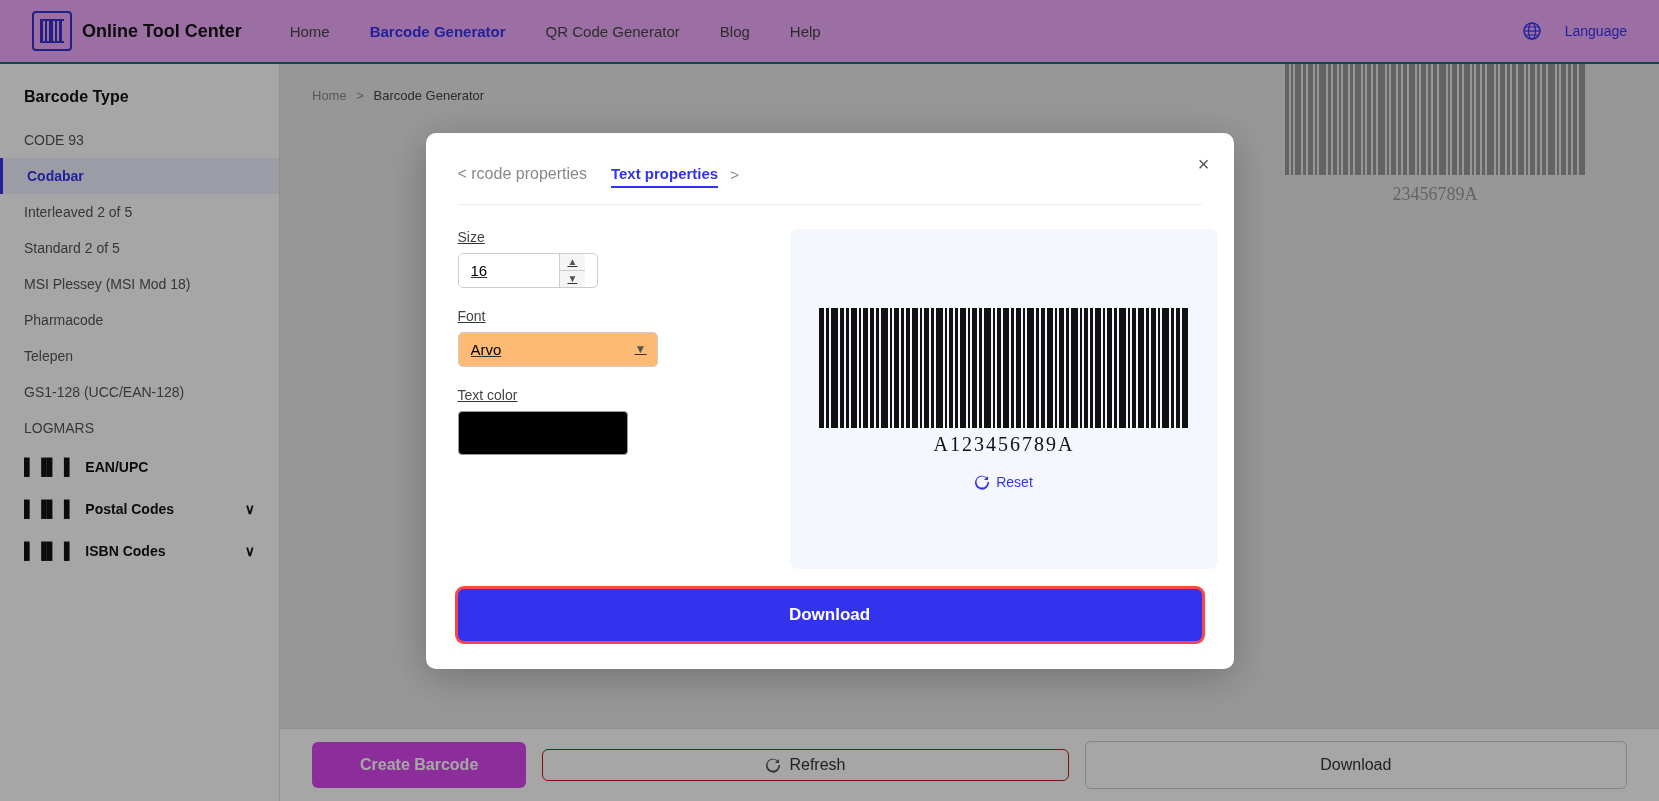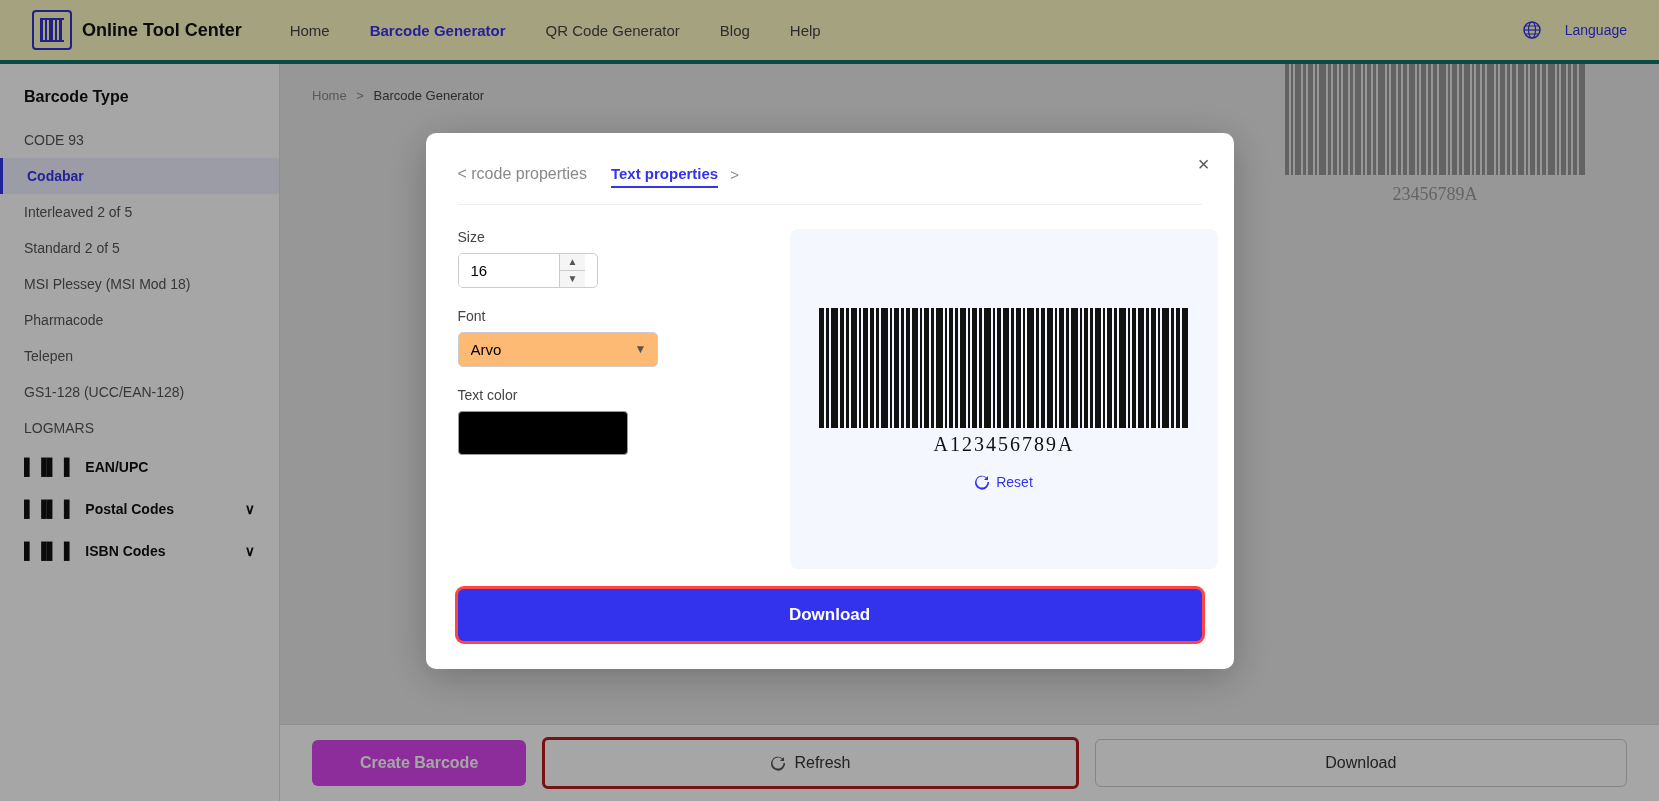--- a/index.html
+++ b/index.html
@@ -1,25 +1,25 @@
 <!DOCTYPE html>
 <html><head>
   <meta charset="utf-8">
   <style>
     * { box-sizing: border-box; margin: 0; padding: 0; }
     body { font-family: -apple-system, BlinkMacSystemFont, 'Segoe UI', sans-serif; background: #e8e8e8; color: #333; }
 
     
     .header {
-      background: #fef9c3;
+      background: #f0abfc;
       display: flex;
       align-items: center;
       padding: 0 32px;
       height: 64px;
-      border-bottom: 4px solid #0f766e;
+      border-bottom: 2px solid #0f766e;
       position: relative;
       z-index: 10;
     }
     .logo-area {
       display: flex;
       align-items: center;
       gap: 10px;
       margin-right: 48px;
     }
     .logo-icon {
@@ -146,23 +146,23 @@
       border-radius: 6px;
       padding: 14px 48px;
       font-size: 16px;
       cursor: pointer;
       font-weight: 600;
     }
     .btn-refresh {
       flex: 1;
       background: #fff;
       color: #333;
-      border: 3px solid #b91c1c;
+      border: 1px solid #b91c1c;
       border-radius: 6px;
-      padding: 14px;
+      padding: 6px;
       font-size: 16px;
       cursor: pointer;
       display: flex;
       align-items: center;
       justify-content: center;
       gap: 8px;
     }
     .btn-download-bottom {
       flex: 1;
       background: #fff;
@@ -244,20 +244,21 @@
       display: flex;
       flex-direction: column;
       align-items: center;
       justify-content: center;
       padding: 24px;
       min-height: 340px;
     }
 
     .form-group {
       margin-bottom: 20px;
+      text-decoration: underline;
     }
     .form-label {
       font-size: 14px;
       color: #444;
       margin-bottom: 8px;
       display: block;
       font-weight: 500;
     }
     .size-input-wrap {
       display: flex;

